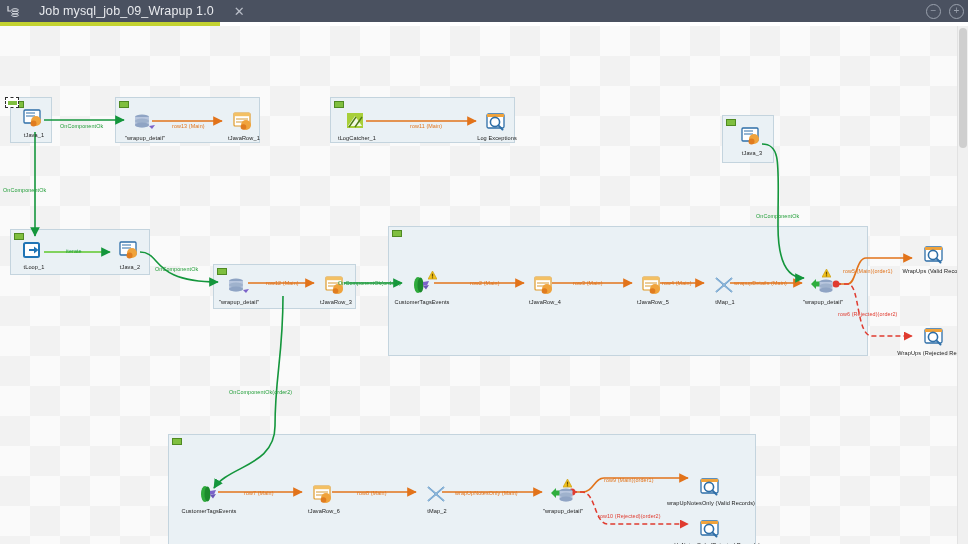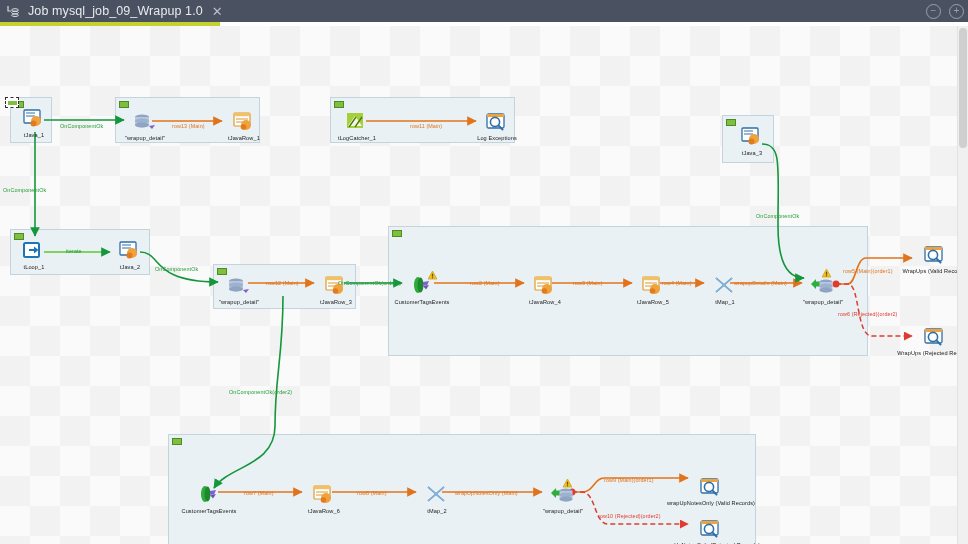--- a/index.html
+++ b/index.html
@@ -10,21 +10,21 @@
   }
   #app{position:relative;width:968px;height:544px;overflow:hidden;}
 
   
   .titlebar{
     position:absolute;left:0;top:0;width:968px;height:22px;
     background:#4a5160;
   }
   .tab{
     position:absolute;left:0;top:0;height:22px;
-    display:flex;align-items:center;gap:7px;padding:0 9px 0 6px;
+    display:flex;align-items:center;gap:18px;padding:0 9px 0 6px;
     background:#4a5160;
   }
   .tab-icon{width:15px;height:15px;position:relative;flex:0 0 auto;}
   .tab-title{
     color:#e8eaee;font-size:12.5px;letter-spacing:.1px;white-space:nowrap;
   }
   .tab-close{
     color:#b9bec8;font-size:13px;line-height:1;cursor:pointer;padding:0 2px;
   }
   .tab-underline{

